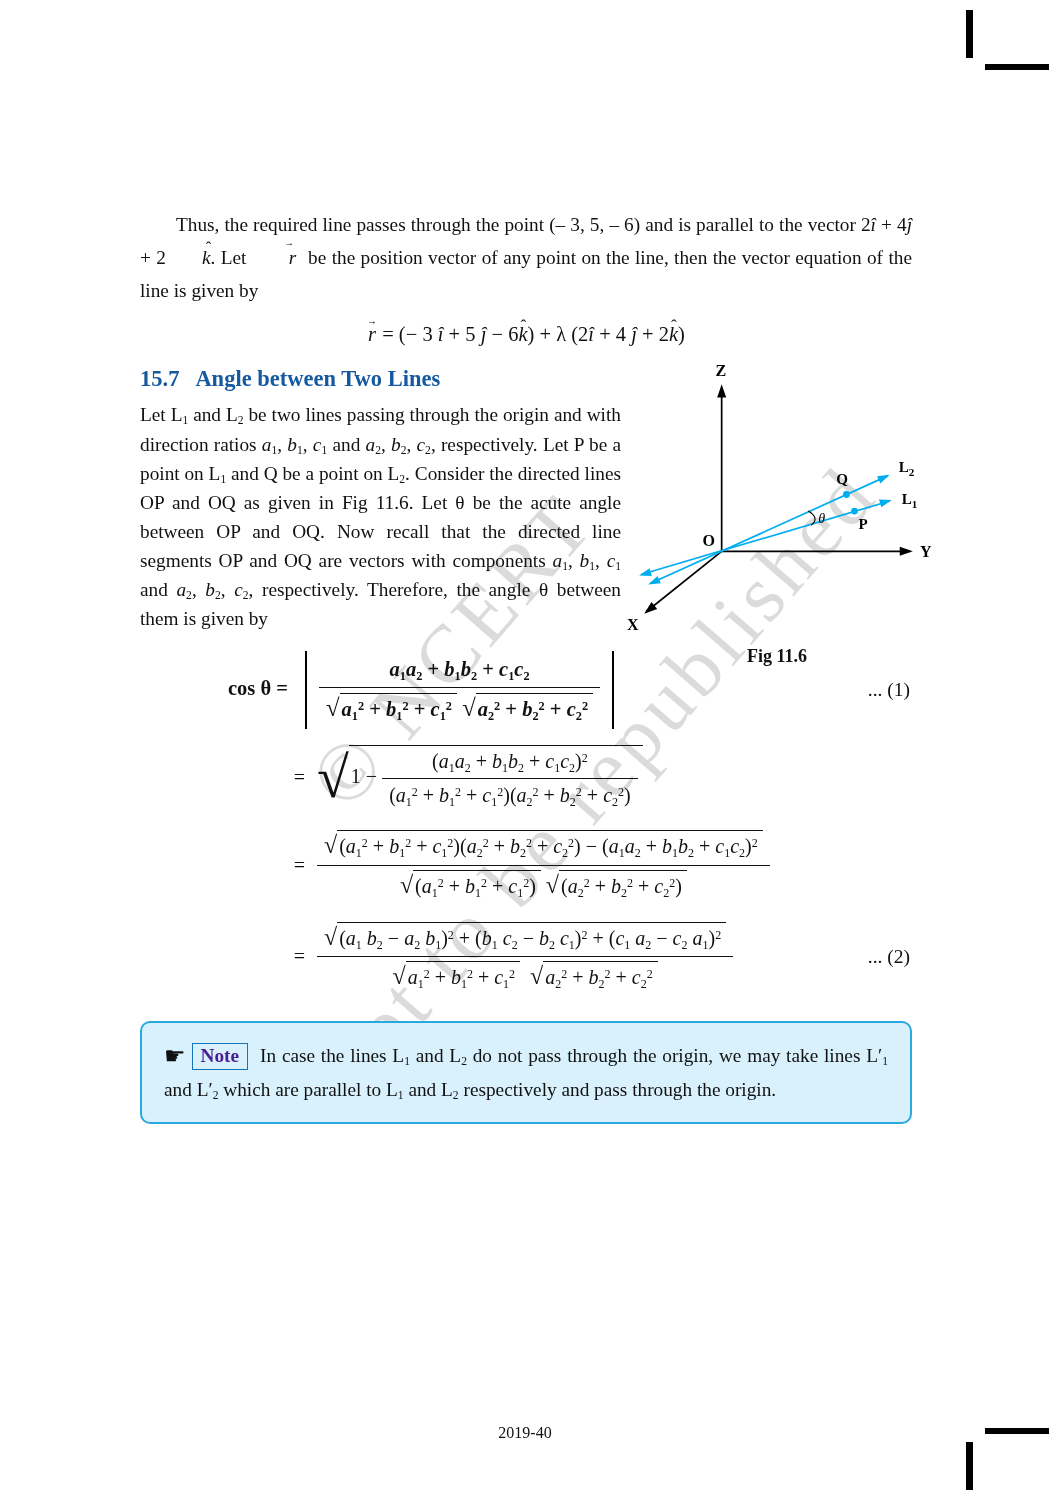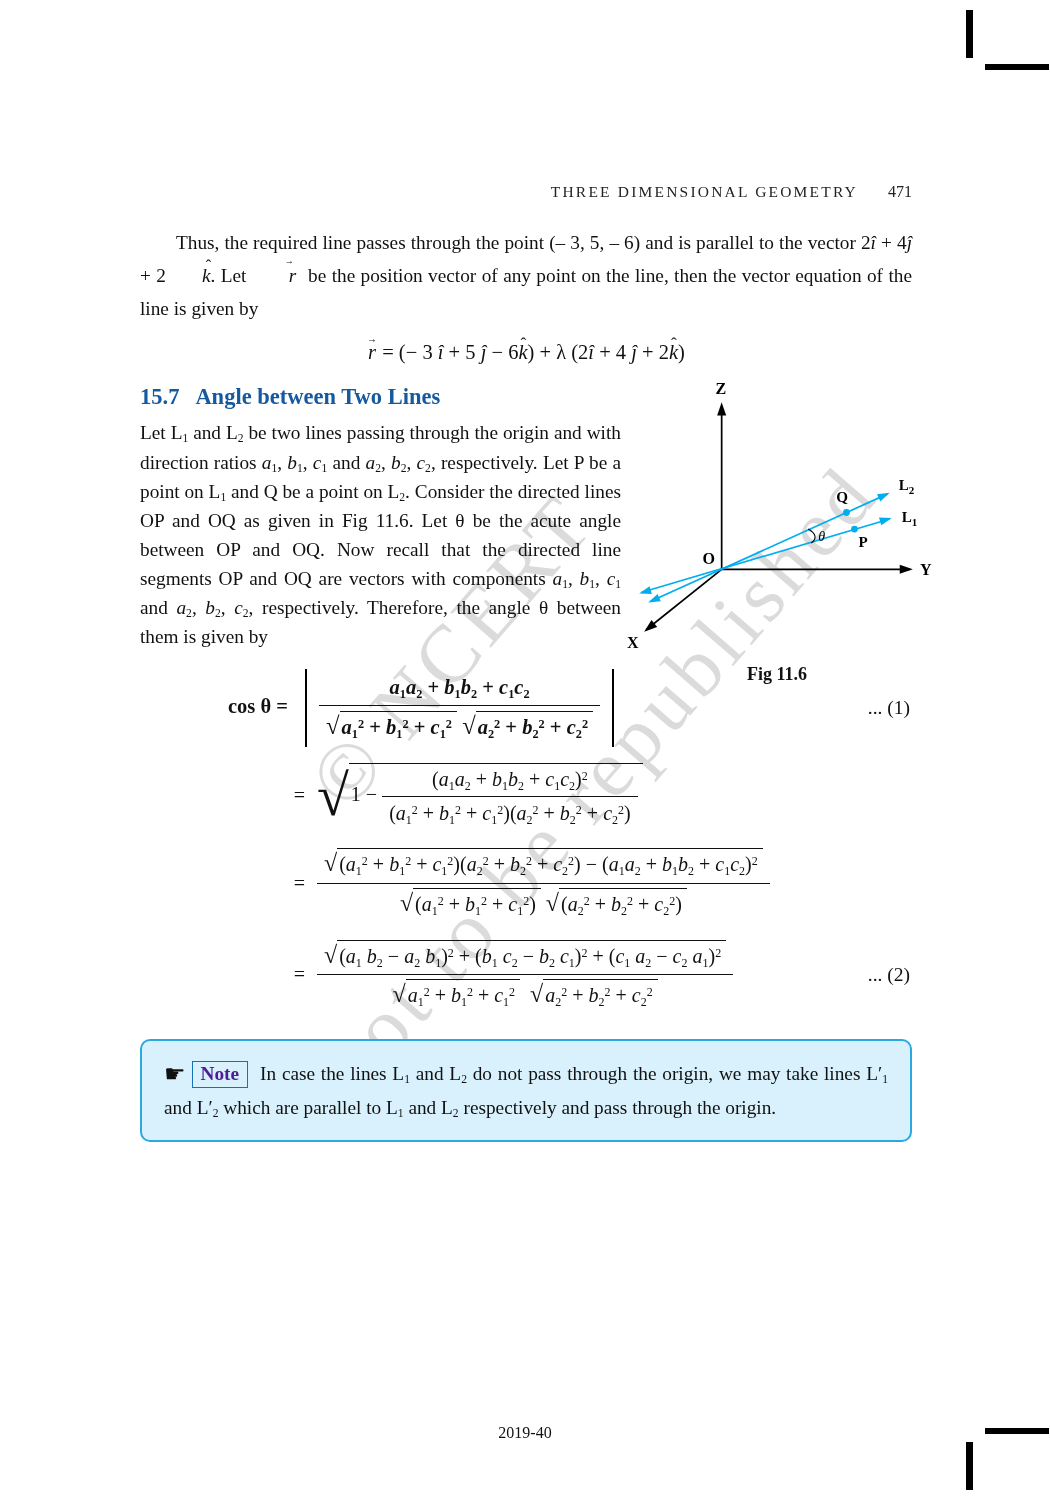--- a/index.html
+++ b/index.html
@@ -88,23 +88,20 @@
 <div class="crop crop-br-h"></div>
 <div class="crop crop-br-v"></div>
 
 <div class="watermark">
   <div>© NCERT</div>
   <div>not to be republished</div>
 </div>
 
 <div class="content">
 
-  <div class="running-head">
-    <span>THREE DIMENSIONAL GEOMETRY</span><span class="pagenum">471</span>
-  </div>
 
   <p class="intro-para">Thus, the required line passes through the point (– 3, 5, – 6) and is parallel to the vector 2<i>î</i> + 4<i>ĵ</i> + 2<span class="hat"><i>k</i></span>. Let <span class="vec"><i>r</i></span>&nbsp; be the position vector of any point on the line, then the vector equation of the line is given by</p>
 
   <div class="display-eq"><span class="vec"><i>r</i></span> = (− 3 <i>î</i> + 5 <i>ĵ</i> − 6<span class="hat"><i>k</i></span>) + λ (2<i>î</i> + 4 <i>ĵ</i> + 2<span class="hat"><i>k</i></span>)</div>
 
   <div class="section-area">
 
     <h2 class="sec-heading" style="margin-top:0;">
       <span class="sec-num">15.7</span><span>Angle between Two Lines</span>
     </h2>

